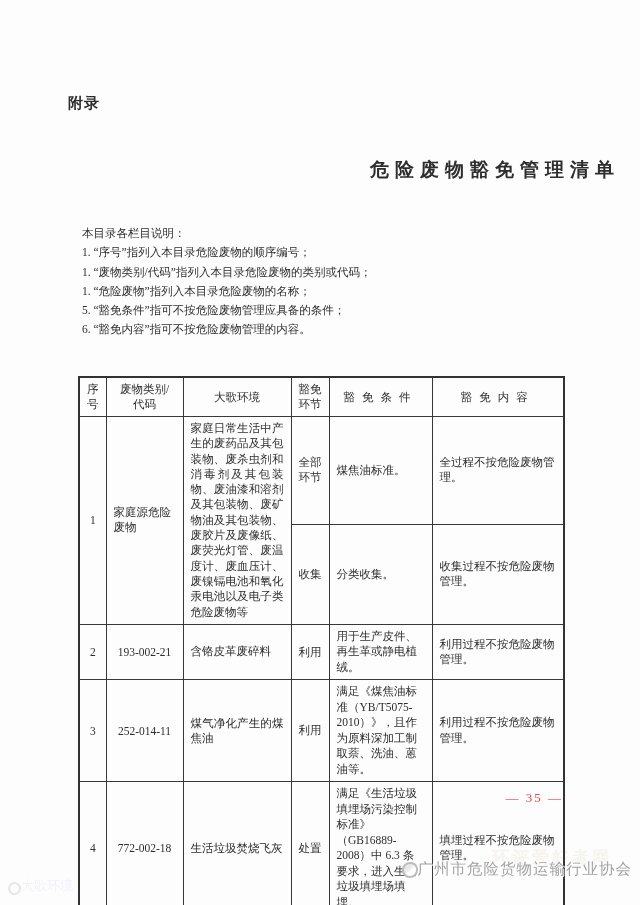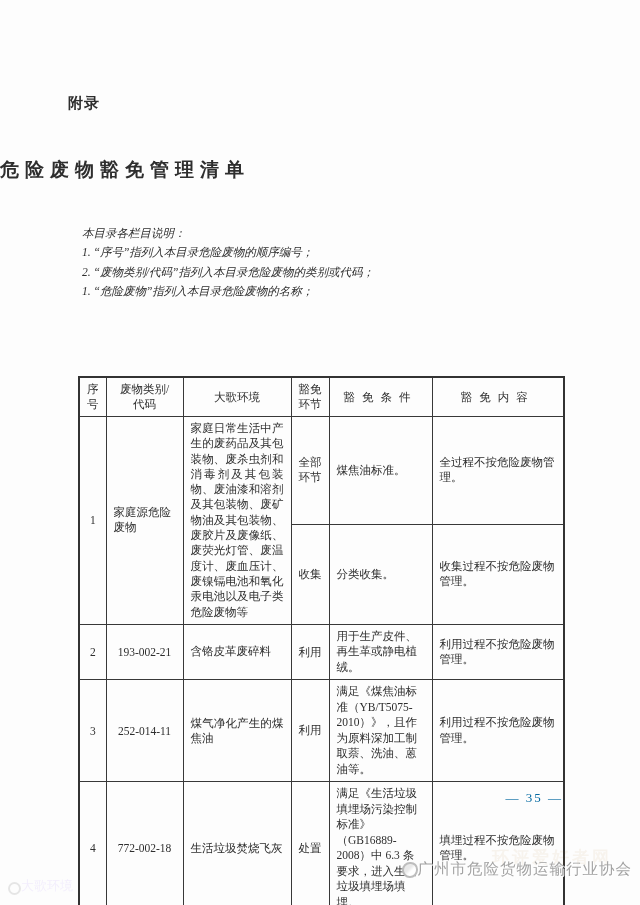--- a/index.html
+++ b/index.html
@@ -10,25 +10,25 @@
     font-family:"Liberation Serif","DejaVu Serif",serif;
     color:#2e2e2e;
     overflow:hidden;
   }
   .appendix {
     position:absolute; left:68px; top:94px;
     font-size:15px; font-weight:bold; letter-spacing:1px;
   }
   .doc-title {
     position:absolute; left:0; top:157px; width:620px;
-    text-align:left; font-size:19px; font-weight:bold; letter-spacing:6px;
+    text-align:right; font-size:19px; font-weight:bold; letter-spacing:6px;
   }
   .notes {
     position:absolute; left:82px; top:224px; width:470px;
-    font-size:11.5px; line-height:19.3px;font-style:italic;
+    font-size:11.5px; line-height:19.3px;
   }
   table.exempt {
     position:absolute; left:78px; top:376px;
     width:485px; border-collapse:collapse; table-layout:fixed;
     font-size:11.5px;
   }
   table.exempt th, table.exempt td {
     border:1px solid #383838;
     padding:4px 7px;
     vertical-align:middle;
@@ -41,21 +41,21 @@
   tr.r2   { height:44px; }
   tr.r3   { height:75px; }
   tr.r4   { height:78px; }
   .c  { text-align:center; }
   .pre{ white-space:pre-line; }
   .sp { letter-spacing:7px; padding-left:10px; }
   .jt { text-align:justify; line-height:15.3px; vertical-align:top; padding-top:6px;margin-top:12px; }
   .lh { line-height:15.5px; }
   .page-number {
     position:absolute; top:790px; right:77px;
-    font-size:13px; letter-spacing:2px; color:#0369a1;
+    font-size:13px; letter-spacing:2px; color:#ef4444;
   }
   .footer-assoc {
     position:absolute; top:859px; right:8px;
     display:flex; align-items:center; 
     font-family:"Liberation Sans","DejaVu Sans",sans-serif;
     font-size:15.5px; color:#a3a3a3;
     text-shadow:1px 1px 0 #ffffff;
     letter-spacing:1px;
   }
   .assoc-logo {
@@ -82,22 +82,24 @@
 </head>
 <body>
 
 <div class="appendix">附录</div>
 
 <div class="doc-title">危险废物豁免管理清单</div>
 
 <div class="notes">
   <div>本目录各栏目说明：</div>
   <div>1. “序号”指列入本目录危险废物的顺序编号；</div>
-  <div>2. “废物类别/代码”指列入本目录危险废物的类别或代码；</div>
+  <div>1. “废物类别/代码”指列入本目录危险废物的类别或代码；</div>
   <div>1. “危险废物”指列入本目录危险废物的名称；</div>
+  <div>5. “豁免条件”指可不按危险废物管理应具备的条件；</div>
+  <div>6. “豁免内容”指可不按危险废物管理的内容。</div>
 </div>
 
 <table class="exempt">
   <colgroup>
     <col style="width:27px">
       <col style="width:77px">
       <col style="width:108px">
     <col style="width:38px">
       <col style="width:103px">
       <col style="width:132px">

